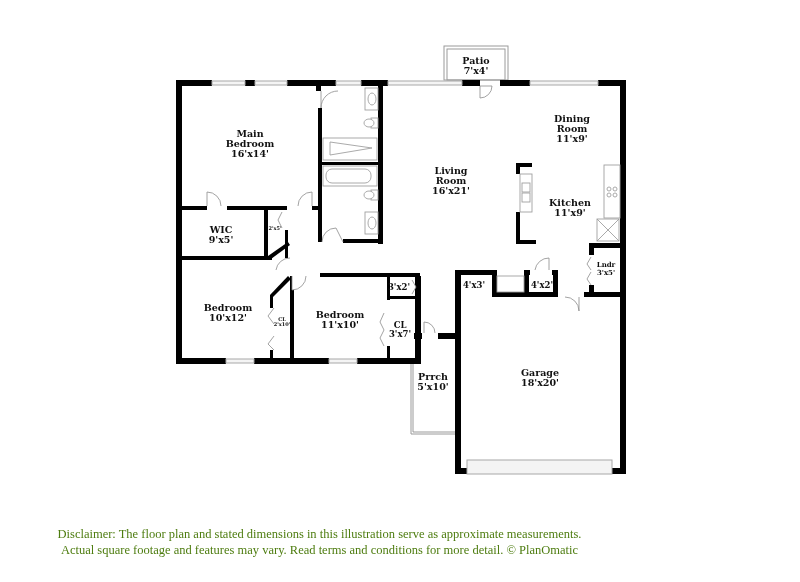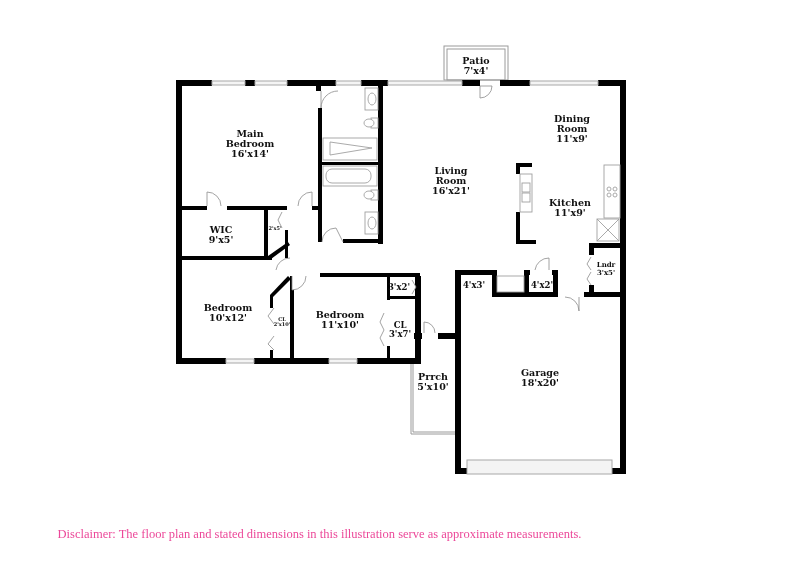--- a/index.html
+++ b/index.html
@@ -8,21 +8,21 @@
   .wall { fill:#000; }
   .thin { fill:none; stroke:#9a9a9a; stroke-width:1; }
   .win { fill:#f4f4f4; stroke:#a8a8a8; stroke-width:1; }
   .door { fill:#fff; stroke:#8c8c8c; stroke-width:0.8; }
   .fixture { fill:#fff; stroke:#a0a0a0; stroke-width:0.9; }
   .lbl { font-family:"DejaVu Serif","Liberation Serif",serif; font-weight:bold; fill:#111; text-anchor:middle; }
   .lbl-l { font-size:9.5px; }
   .lbl-m { font-size:8.5px; }
   .lbl-s { font-size:7px; }
   .lbl-xs { font-size:5px; }
-  #disclaimer { position:absolute; left:0; top:526px; width:639px; text-align:center; font-family:"Liberation Serif","DejaVu Serif",serif; font-size:12.5px; line-height:16px; color:#ec4899; }
+  #disclaimer { position:absolute; left:0; top:526px; width:639px; text-align:center; font-family:"Liberation Serif","DejaVu Serif",serif; font-size:12.5px; line-height:16px; color:#4d7c0f; }
 </style>
 </head>
 <body>
 
 <svg id="plan" viewBox="0 0 800 582" xmlns="http://www.w3.org/2000/svg">
 
   <g>
     <rect class="thin" x="444" y="46" width="64" height="34"></rect>
     <rect class="thin" x="447" y="49" width="58" height="31"></rect>
   </g>
@@ -195,13 +195,14 @@
     <text class="lbl lbl-m" x="400" y="328"><tspan x="400">CL</tspan><tspan x="400" dy="9">3'x7'</tspan></text>
     <text class="lbl lbl-m" x="474" y="288">4'x3'</text>
     <text class="lbl lbl-m" x="542" y="288">4'x2'</text>
     <text class="lbl lbl-l" x="433" y="380"><tspan x="433">Prrch</tspan><tspan x="433" dy="10">5'x10'</tspan></text>
     <text class="lbl lbl-l" x="540" y="376"><tspan x="540">Garage</tspan><tspan x="540" dy="10">18'x20'</tspan></text>
   </g>
 </svg>
 
 <div id="disclaimer">
   <div>Disclaimer: The floor plan and stated dimensions in this illustration serve as approximate measurements.</div>
+  <div>Actual square footage and features may vary. Read terms and conditions for more detail. © PlanOmatic</div>
 </div>
 
 </body></html>

